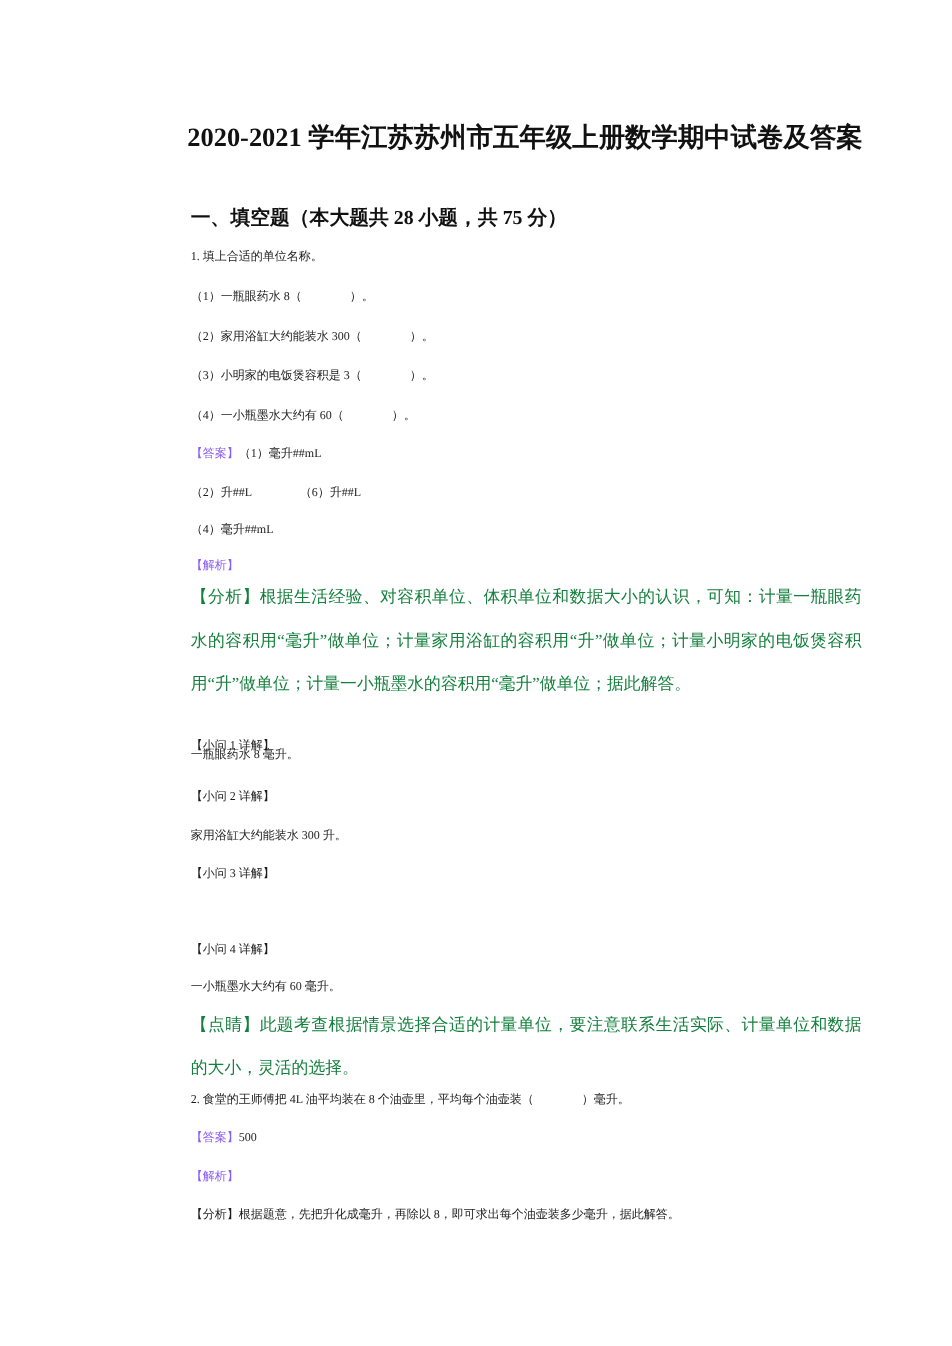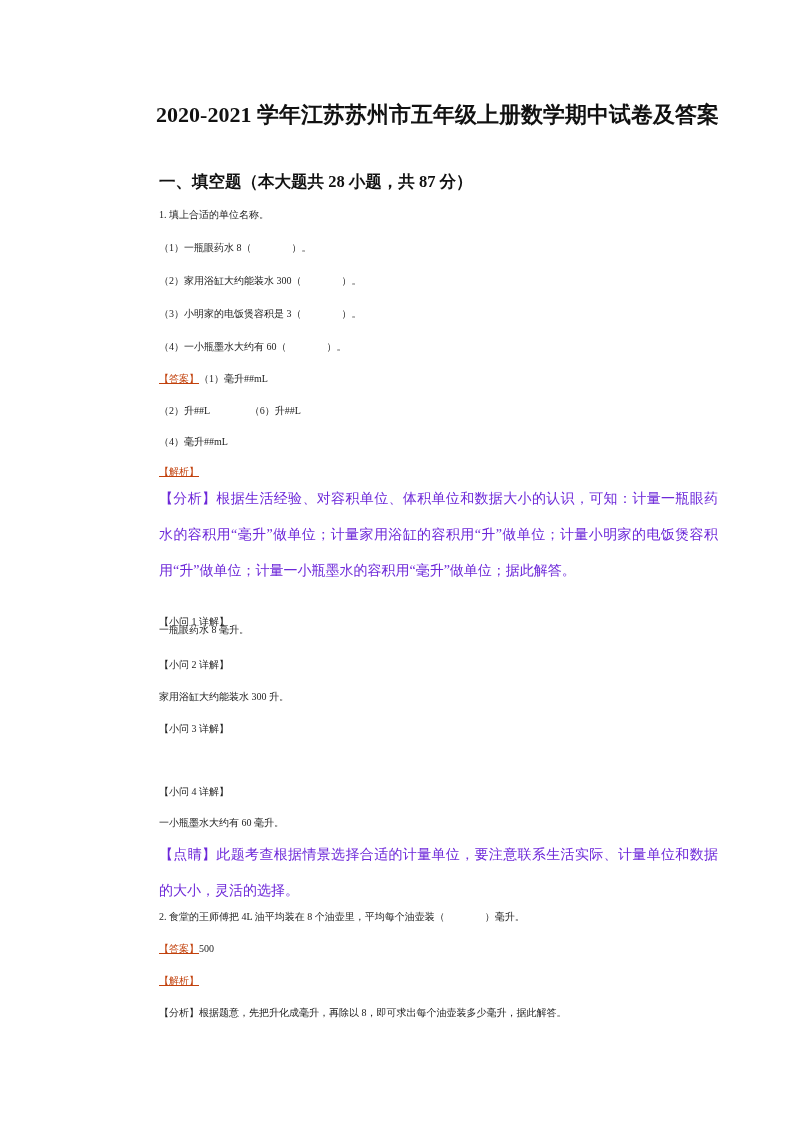--- a/index.html
+++ b/index.html
@@ -20,46 +20,46 @@
     white-space:pre;
     color:#1c1c1c;
   }
   .para{
     position:absolute;
     left:118px;
     width:559px;
     font-size:14px;
     line-height:36px;
     text-align:justify;
-    color:#6d28d9;
+    color:#15803d;
   }
   .title{
     position:absolute;
     left:0;right:0;
     text-align:center;
     font-size:22px;
     font-weight:bold;
     color:#111111;
     white-space:pre;
   }
   .heading{
     font-size:16.5px;
     font-weight:bold;
     color:#111111;
   }
-  .blue{color:#c2410c;text-decoration:underline;}
+  .blue{color:#8b5cf6;}
 </style>
 </head>
 <body>
 
 <div class="page">
 
   <div class="title" style="top:100px">2020-2021 学年江苏苏州市五年级上册数学期中试卷及答案</div>
 
-  <div class="ln heading" style="top:172px">一、填空题（本大题共 28 小题，共 87 分）</div>
+  <div class="ln heading" style="top:172px">一、填空题（本大题共 28 小题，共 75 分）</div>
 
   <div class="ln" style="top:205px">1. 填上合适的单位名称。</div>
   <div class="ln" style="top:238px">（1）一瓶眼药水 8（　　　　）。</div>
   <div class="ln" style="top:271px">（2）家用浴缸大约能装水 300（　　　　）。</div>
   <div class="ln" style="top:304px">（3）小明家的电饭煲容积是 3（　　　　）。</div>
   <div class="ln" style="top:337px">（4）一小瓶墨水大约有 60（　　　　）。</div>
 
   <div class="ln" style="top:369px"><span class="blue">【答案】</span><span>（1）毫升##mL</span></div>
   <div class="ln" style="top:401px">（2）升##L　　　　（6）升##L</div>
   <div class="ln" style="top:432px">（4）毫升##mL</div>

